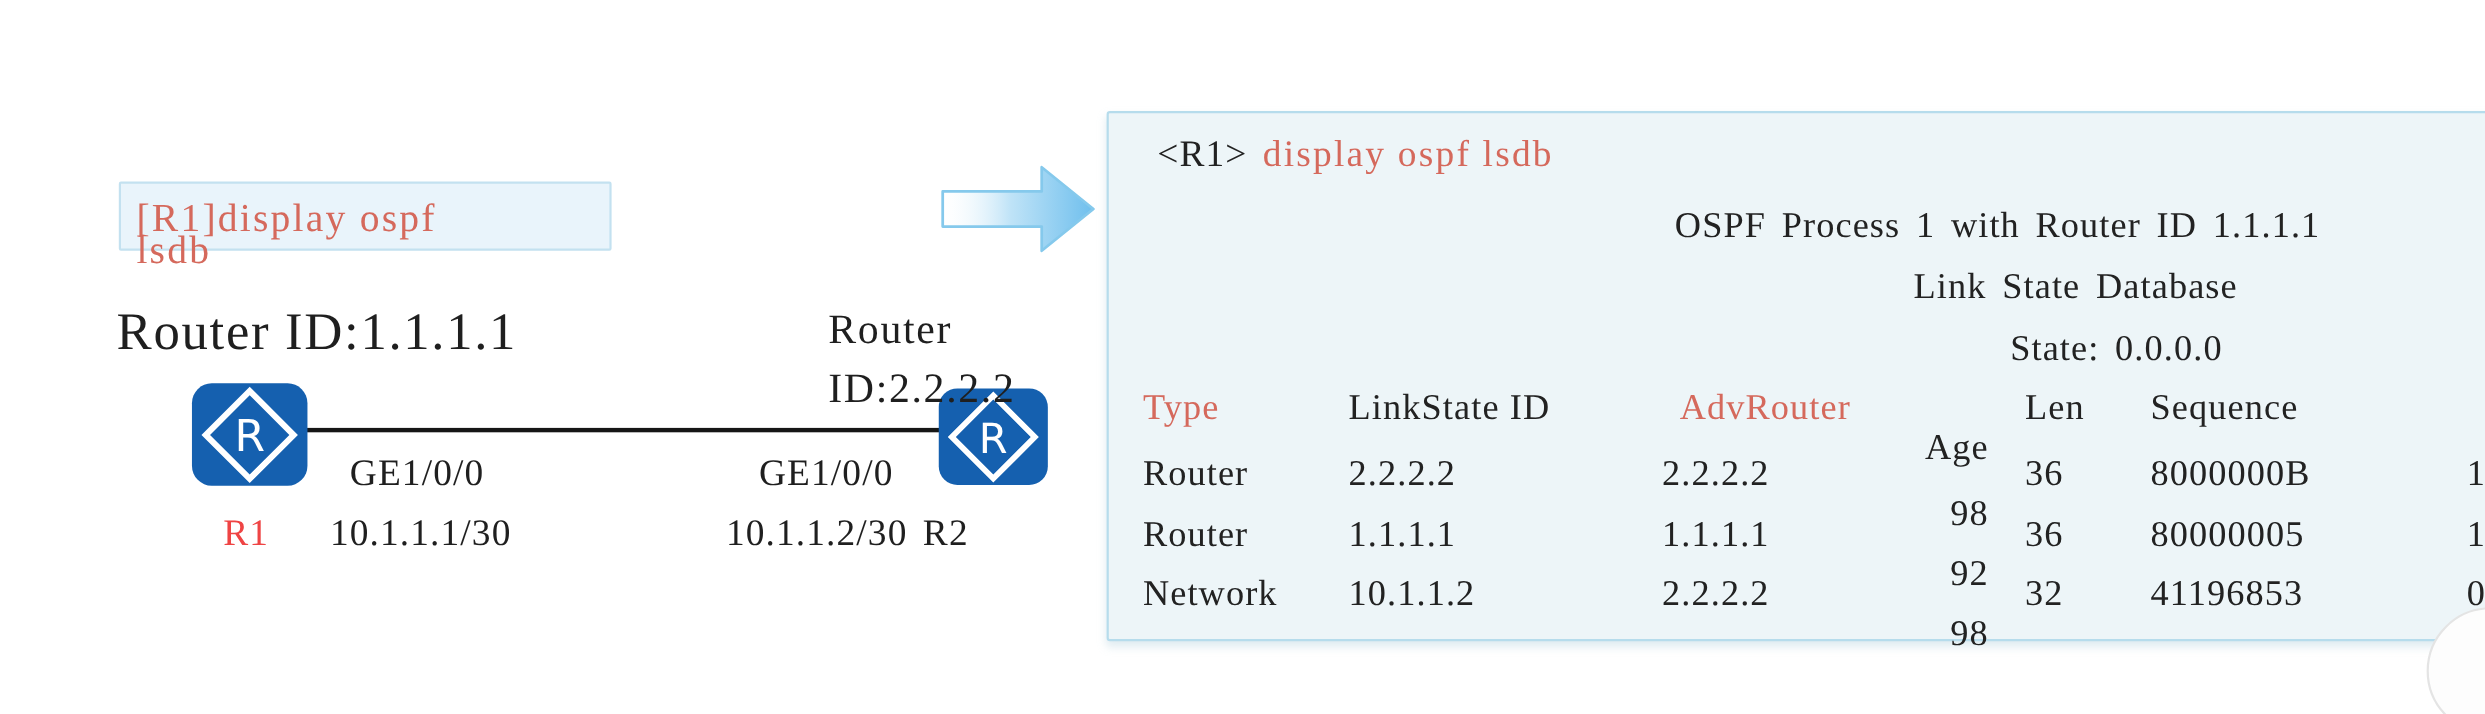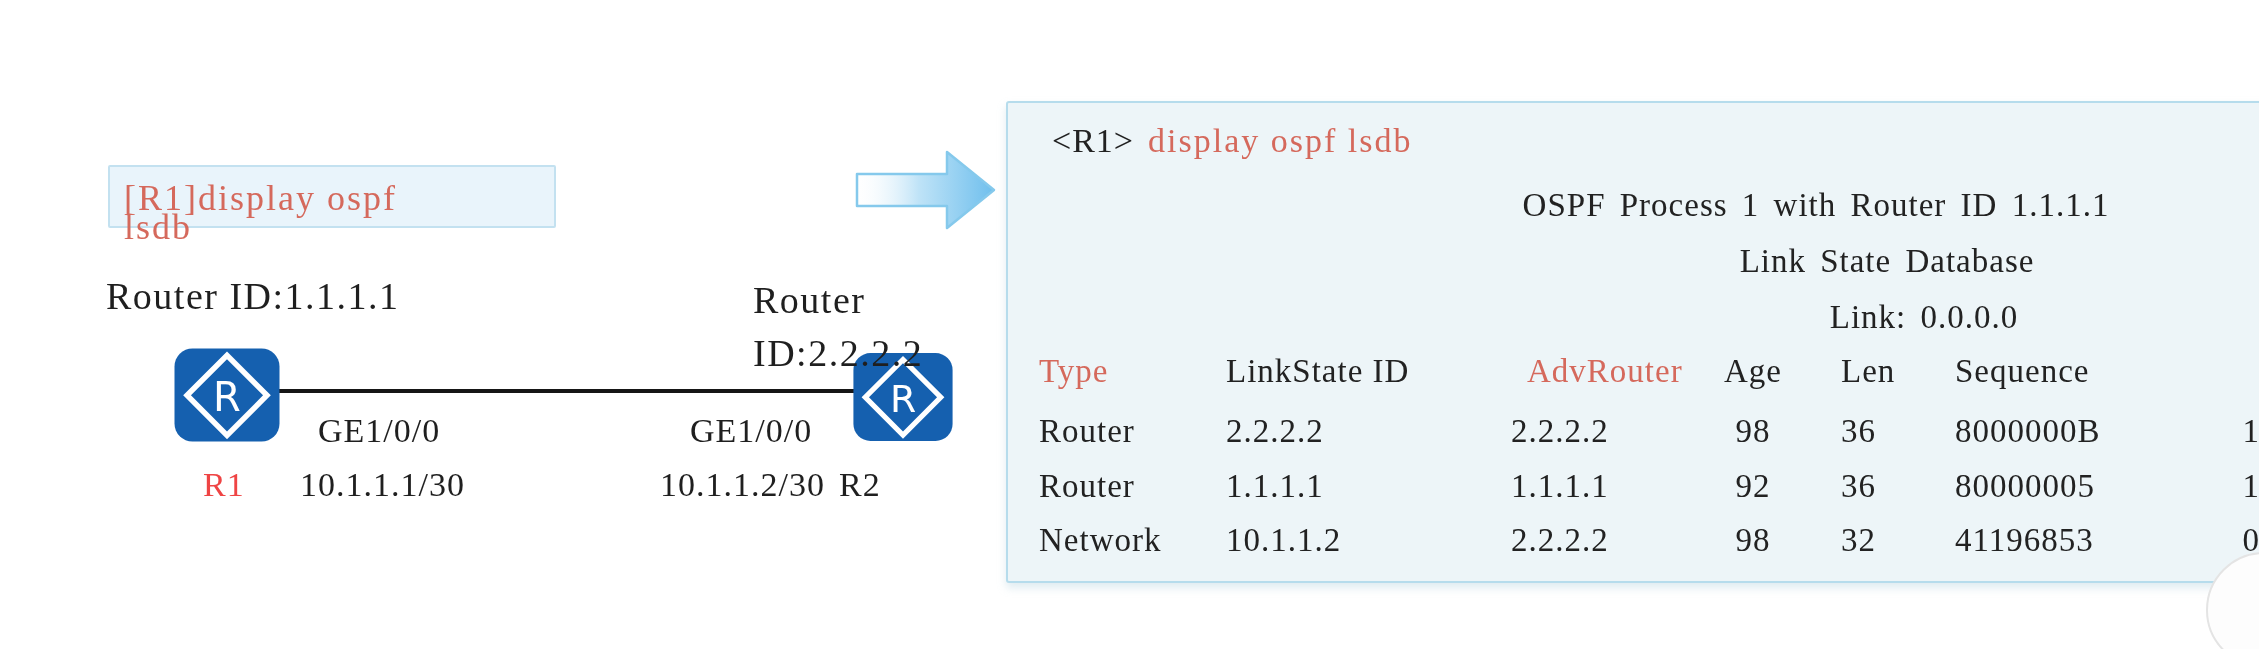--- a/index.html
+++ b/index.html
@@ -15,21 +15,21 @@
     left:108px;top:137px;width:448px;height:63px;
     background:#e9f4fb;border:2px solid #c3e1f0;border-radius:2px;
     box-sizing:border-box;
     margin-top:28px;
   }
   .cmd-box .cmd-text{
     position:absolute;left:14px;top:10px;
     font-size:36px;letter-spacing:2px;color:#d5695c;white-space:nowrap;
   }
   .cmd-wrap{left:124px;top:206px;font-size:36px;letter-spacing:2px;color:#d5695c;}
-  .rid-left{left:106px;top:274px;font-size:38px;letter-spacing:1.5px;white-space:nowrap;}
+  .rid-left{left:106px;top:274px;font-size:48px;letter-spacing:1.5px;white-space:nowrap;}
   .rid-right{left:753px;top:274px;font-size:38px;letter-spacing:1.5px;line-height:53px;z-index:3;white-space:nowrap;}
   .link-line{left:278px;top:389px;width:586px;height:4px;background:#161616;z-index:1;}
   .router{z-index:2;}
   .router-r1{left:173px;top:347px;width:108px;height:96px;}
   .router-r2{left:852px;top:351px;width:102px;height:92px;}
   .lbl{font-size:34px;letter-spacing:1px;white-space:nowrap;}
   .ge-left{left:318px;top:412px;}
   .r1-name{left:203px;top:466px;color:#ef4444;}
   .ip-left{left:300px;top:466px;}
   .ge-right{left:690px;top:412px;}
@@ -54,21 +54,21 @@
   .row{position:absolute;left:0;width:100%;height:38px;}
   .thead{top:250px;}
   .r0{top:310px;}
   .r1{top:365px;}
   .r2{top:419px;}
   .row span{position:absolute;white-space:nowrap;}
   .c-type{left:31px;}
   .c-lsid{left:218px;}
   .c-adv{left:503px;}
   .thead .c-adv{left:519px;}
-  .c-age{left:690px;width:110px;text-align:center;}
+  .c-age{left:690px;width:110px;text-align:right;margin-top:36px;}
   .c-len{left:833px;}
   .c-seq{left:947px;}
   .c-metric{left:1087px;width:165px;text-align:right;}
   .hl{color:#d5695c;}
   
   .corner-circle{
     left:2206px;top:552px;width:112px;height:112px;border-radius:50%;
     background:#fdfdfd;border:2px solid #e4e4e4;z-index:5;
   }
 </style>
@@ -127,21 +127,21 @@
   </svg>
 
   <section class="abs panel">
 
     <div class="line cmdline">
       <span class="prompt">&lt;R1&gt;</span><span class="cmd">display ospf lsdb</span>
     </div>
 
     <div class="line centered c1">OSPF Process 1 with Router ID 1.1.1.1</div>
     <div class="line centered c2">Link State Database</div>
-    <div class="line centered c3">Link: 0.0.0.0</div>
+    <div class="line centered c3">State: 0.0.0.0</div>
 
     <div class="row thead">
       <span class="c-type hl">Type</span>
       <span class="c-lsid">LinkState ID</span>
       <span class="c-adv hl">AdvRouter</span>
       <span class="c-age">Age</span>
       <span class="c-len">Len</span>
       <span class="c-seq">Sequence</span>
     </div>
 

